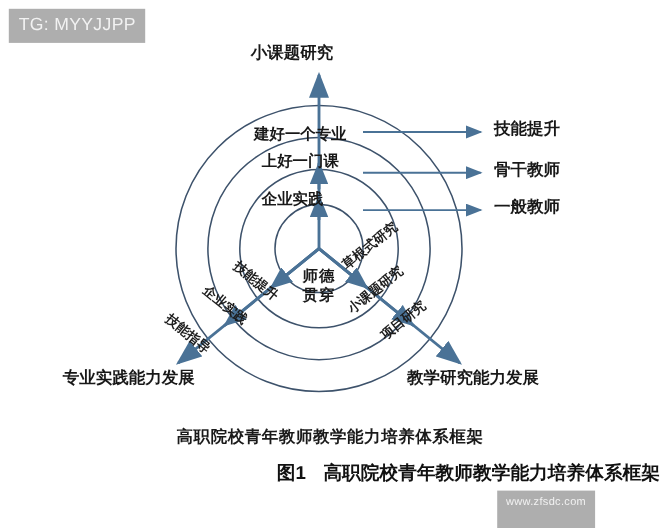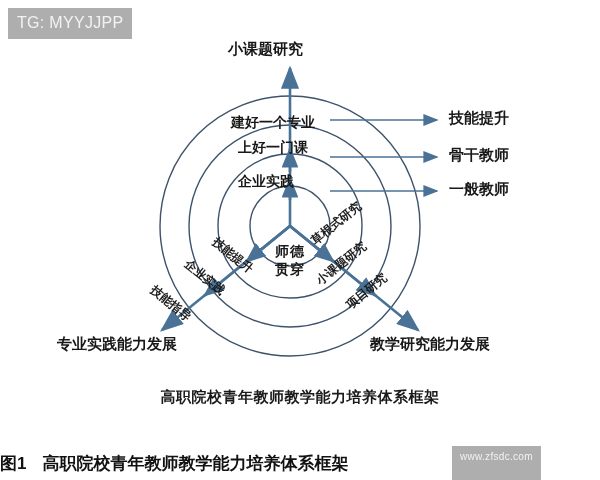--- a/index.html
+++ b/index.html
@@ -101,26 +101,25 @@
     font-weight: bold;
     font-family: "Liberation Serif", "DejaVu Serif", serif;
     letter-spacing: 0.5px;
     color: #1a1a1a;
   }
   #caption-number-row {
     position: absolute;
     left: 0;
     top: 418px;
     width: 600px;
-    text-align: left;
+    text-align: right;
     font-size: 17px;
     font-weight: bold;
     font-family: "Liberation Sans", "DejaVu Sans", sans-serif;
     color: #111111;
-    margin-top: 34px;
   }
   #caption-number-row .cap-num { margin-right: 16px; }
 </style>
 </head>
 <body>
 
 <div id="figure-root">
 
   <div class="watermark" id="watermark-top">TG: MYYJJPP</div>
 

